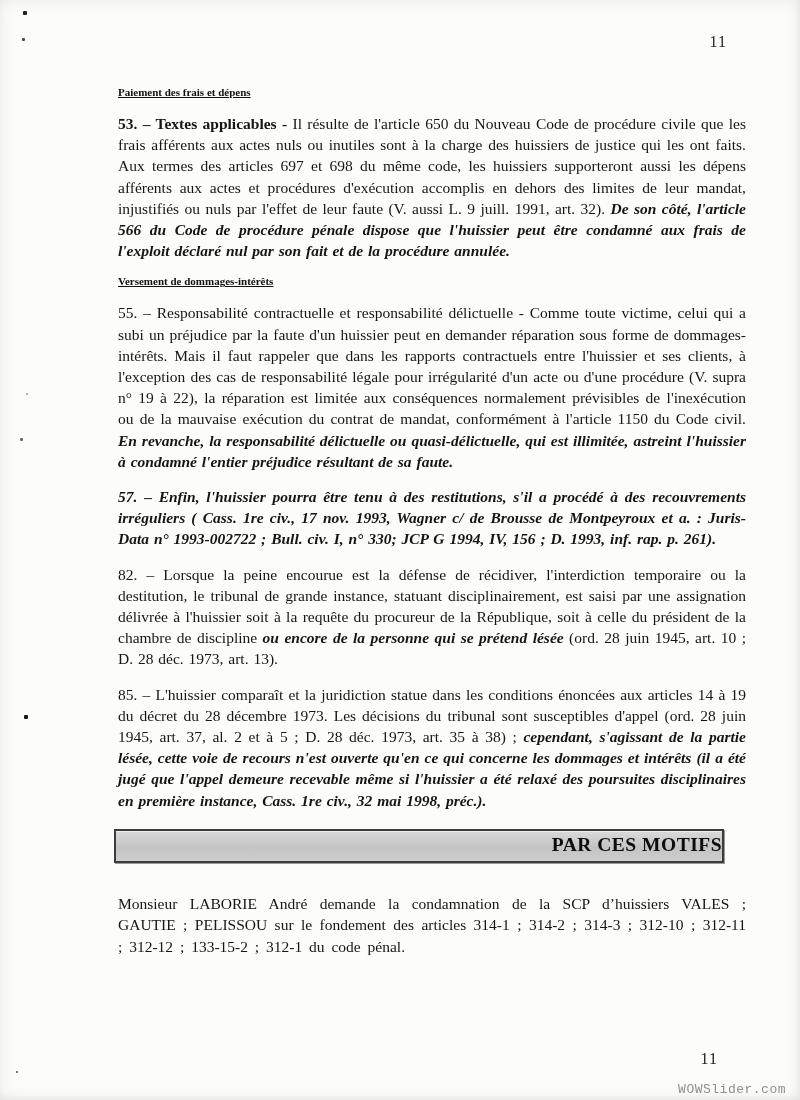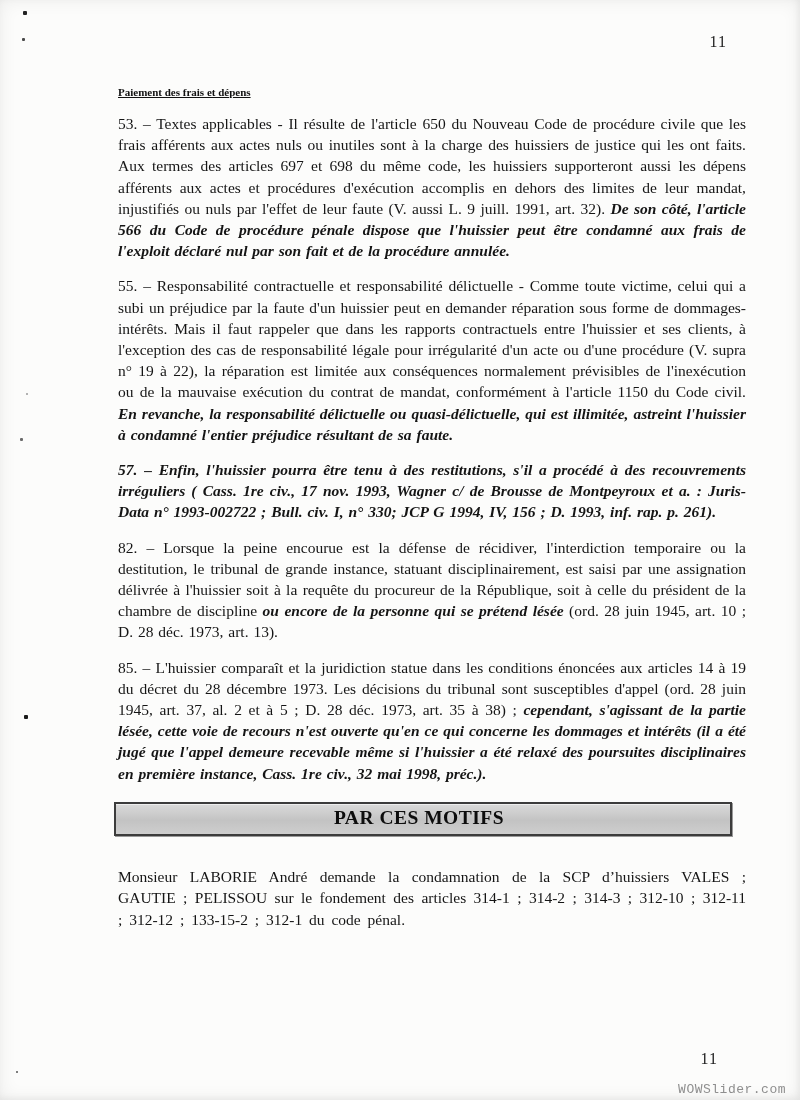--- a/index.html
+++ b/index.html
@@ -36,30 +36,30 @@
     margin: 0 0 15px 0;
     color: #111;
   }
   p.para {
     font-size: 15.5px;
     line-height: 21.2px;
     text-align: justify;
     margin: 0 0 14px 0;
     word-spacing: 1px;
   }
-  .bold { font-weight: normal; }
+  .bold { font-weight: bold; }
   .bi { font-weight: bold; font-style: italic; }
   .banner {
     margin: 18px 7px 0 -4px;
     width: 606px;
     border: 2px solid #3c3c3c;
     background: linear-gradient(180deg, #dadada 0%, #c3c3c3 55%, #cecece 100%);
     box-shadow: 1px 1px 0 #9a9a9a, inset 0 1px 0 #eee;
-    text-align: center;
-    padding: 3px 8px 5px 0;
+    text-align: right;
+    padding: 3px 0 5px 0;
   }
   .banner span {
     font-size: 19.5px;
     font-weight: bold;
     letter-spacing: 0.5px;
     color: #0d0d0d;
   }
   p.closing {
     font-size: 15.5px;
     line-height: 21.5px;
@@ -93,20 +93,21 @@
   <div class="content">
 
     <h2>Paiement des frais et dépens</h2>
 
     <p class="para">
       <span class="bold">53. – Textes applicables -</span>
       <span>Il résulte de l'article 650 du Nouveau Code de procédure civile que les frais afférents aux actes nuls ou inutiles sont à la charge des huissiers de justice qui les ont faits. Aux termes des articles 697 et 698 du même code, les huissiers supporteront aussi les dépens afférents aux actes et procédures d'exécution accomplis en dehors des limites de leur mandat, injustifiés ou nuls par l'effet de leur faute (V. aussi L. 9 juill. 1991, art. 32).</span>
       <span class="bi">De son côté, l'article 566 du Code de procédure pénale dispose que l'huissier peut être condamné aux frais de l'exploit déclaré nul par son fait et de la procédure annulée.</span>
     </p>
 
+    <h2>Versement de dommages-intérêts</h2>
 
     <p class="para">
       <span>55. – Responsabilité contractuelle et responsabilité délictuelle - Comme toute victime, celui qui a subi un préjudice par la faute d'un huissier peut en demander réparation sous forme de dommages-intérêts. Mais il faut rappeler que dans les rapports contractuels entre l'huissier et ses clients, à l'exception des cas de responsabilité légale pour irrégularité d'un acte ou d'une procédure (V. supra n° 19 à 22), la réparation est limitée aux conséquences normalement prévisibles de l'inexécution ou de la mauvaise exécution du contrat de mandat, conformément à l'article 1150 du Code civil.</span>
       <span class="bi">En revanche, la responsabilité délictuelle ou quasi-délictuelle, qui est illimitée, astreint l'huissier à condamné l'entier préjudice résultant de sa faute.</span>
     </p>
 
     <p class="para">
       <span class="bi">57. – Enfin, l'huissier pourra être tenu à des restitutions, s'il a procédé à des recouvrements irréguliers ( Cass. 1re civ., 17 nov. 1993, Wagner c/ de Brousse de Montpeyroux et a. : Juris-Data n° 1993-002722 ; Bull. civ. I, n° 330;  JCP G 1994, IV, 156 ; D. 1993, inf. rap. p. 261).</span>
     </p>
 

